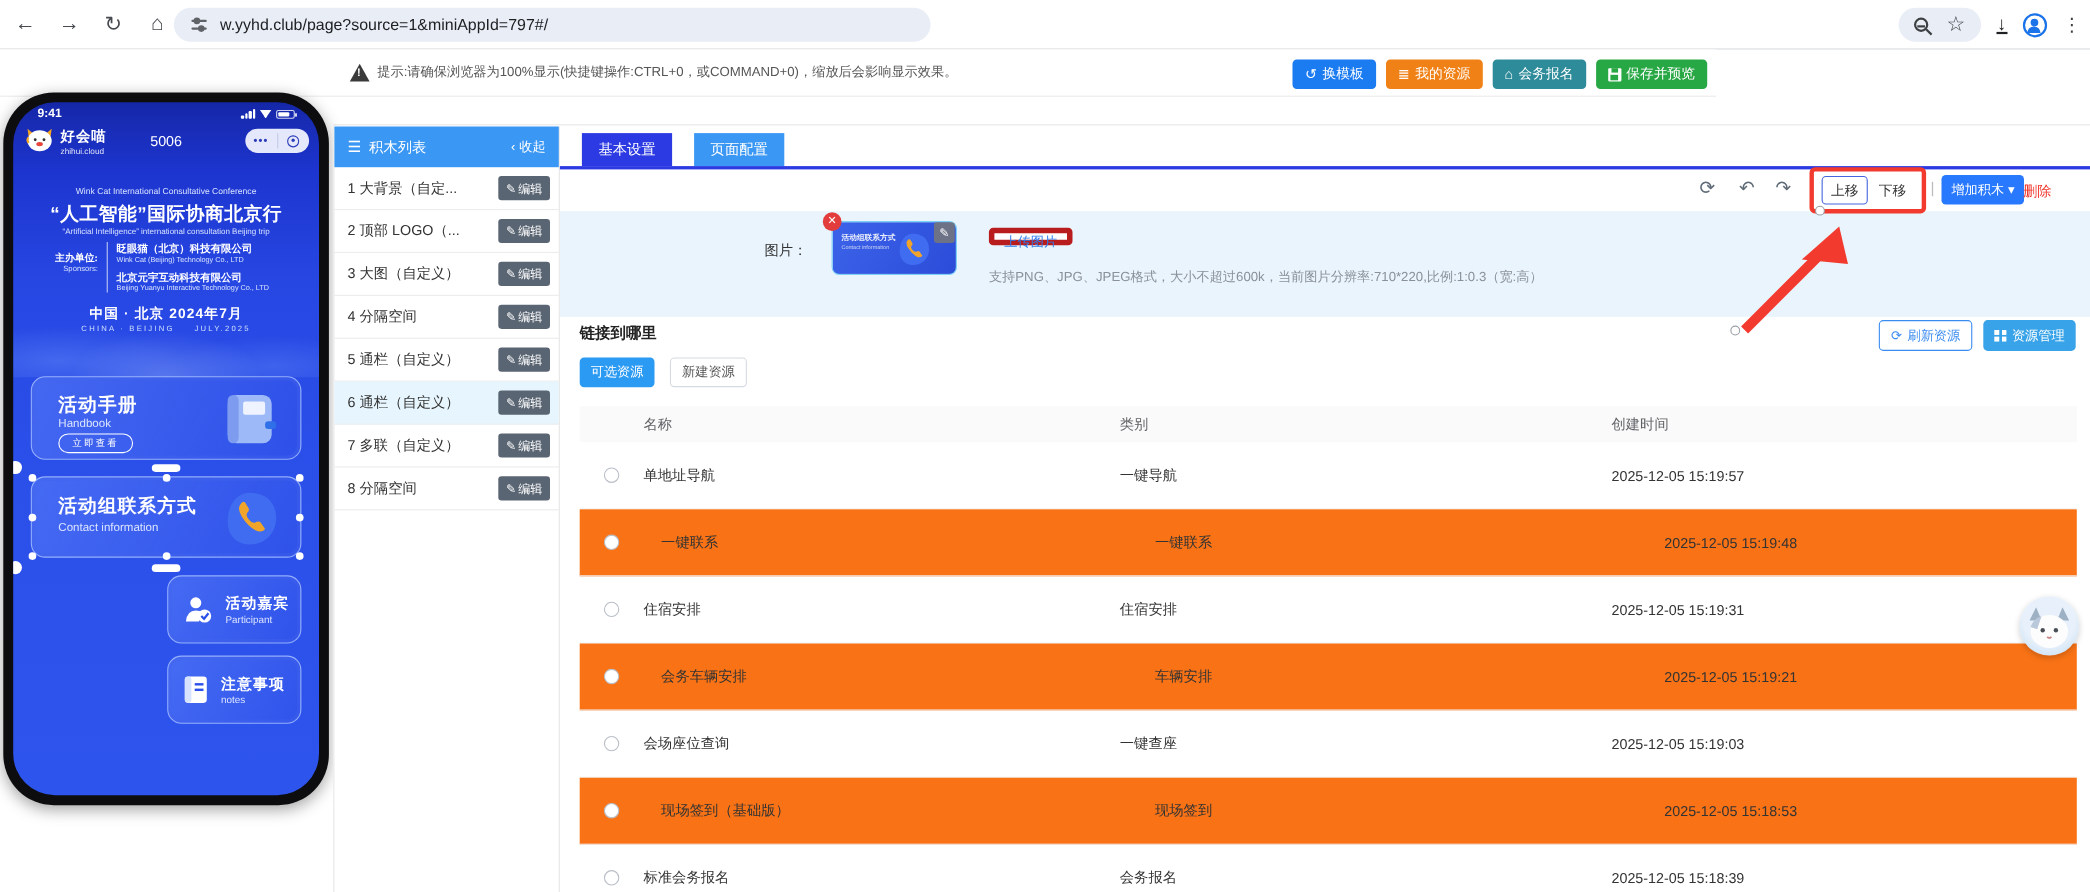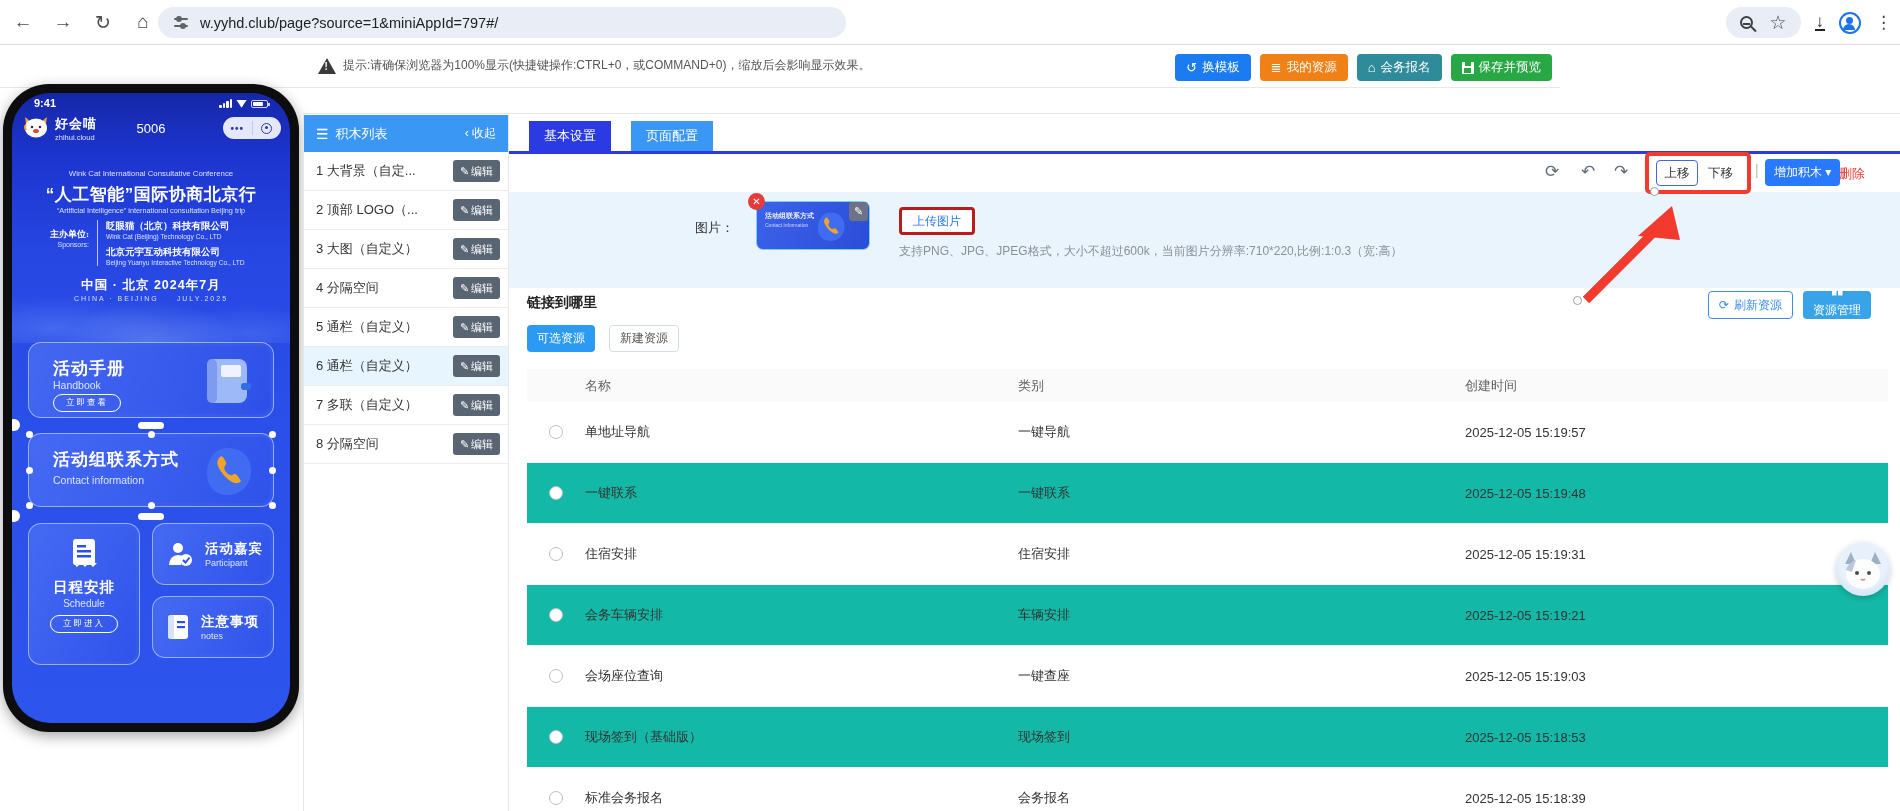--- a/index.html
+++ b/index.html
@@ -158,43 +158,43 @@
   .form-panel { position:absolute; left:0; right:0; top:104px; height:96px; background:#e9f4fd; }
   .img-label { position:absolute; left:186px; top:27px; font-size:13px; color:#333; }
   .thumb { position:absolute; left:247px; top:9px; width:114px; height:49px; border:1px solid #7ad0f5; border-radius:7px;
     background:linear-gradient(120deg,#3d63ea,#2b4cd8); overflow:hidden; }
   .thumb .mini-t { position:absolute; left:8px; top:9px; font-size:7px; color:rgba(255,255,255,.9); font-weight:bold; }
   .thumb .mini-s { position:absolute; left:8px; top:20px; font-size:5px; color:rgba(255,255,255,.7); }
   .thumb-del { position:absolute; left:239px; top:1px; width:17px; height:17px; background:#e23c3c; border-radius:50%;
     color:#fff; font-size:10px; display:flex; align-items:center; justify-content:center; z-index:4; cursor:pointer; }
   .thumb-edit { position:absolute; left:340px; top:10px; width:19px; height:19px; background:rgba(120,120,120,.85);
     border-radius:3px; color:#fff; font-size:11px; display:flex; align-items:center; justify-content:center; z-index:4; cursor:pointer; }
-  .btn-upload { position:absolute; left:390px; top:15px; width:76px; height:28px; background:#fff; border:3px solid #b91c1c;
+  .btn-upload { position:absolute; left:390px; top:15px; width:76px; height:16px; background:#fff; border:5px solid #b91c1c;
     border-radius:4px; color:#2b7cf0; font-size:12px; cursor:pointer; font-family:inherit; }
   .img-hint { position:absolute; left:390px; top:51px; font-size:12px; color:#8a9099; }
 
   .link-title { position:absolute; left:18px; top:206px; font-size:14px; font-weight:bold; color:#222; }
   .btn-optional { position:absolute; left:18px; top:237px; height:27px; background:#2b9af3; color:#fff; border:none;
     border-radius:4px; font-size:12px; padding:0 10px; cursor:pointer; font-family:inherit; }
   .btn-newres { position:absolute; left:100px; top:237px; height:27px; background:#fff; color:#555; border:1px solid #d5dbe2;
     border-radius:4px; font-size:12px; padding:0 10px; cursor:pointer; font-family:inherit; }
   .btn-refresh { position:absolute; left:1199px; top:203px; height:28px; background:#fff; color:#3b8cf0; border:1px solid #3b8cf0;
     border-radius:4px; font-size:12px; padding:0 10px; cursor:pointer; font-family:inherit; display:flex; align-items:center; gap:5px; }
   .btn-manage { position:absolute; left:1294px; top:203px; height:28px; background:#38a3e8; color:#fff; border:none;
-    border-radius:4px; font-size:12px; padding:0 10px; cursor:pointer; font-family:inherit; display:flex; align-items:center; gap:5px;flex-direction:column; }
+    border-radius:4px; font-size:12px; padding:0 10px; cursor:pointer; font-family:inherit; display:flex; align-items:center; gap:5px; }
   .grid-ic { width:11px; height:11px; background:
       linear-gradient(#fff,#fff) 0 0/4.5px 4.5px no-repeat,
       linear-gradient(#fff,#fff) 6.5px 0/4.5px 4.5px no-repeat,
       linear-gradient(#fff,#fff) 0 6.5px/4.5px 4.5px no-repeat,
       linear-gradient(#fff,#fff) 6.5px 6.5px/4.5px 4.5px no-repeat; }
 
   .res-table { position:absolute; left:18px; right:12px; top:281px; }
   .rt-head { height:33px; background:#fafafa; display:flex; align-items:center; font-size:13px; color:#606266; }
   .rt-row { height:61px; display:flex; align-items:center; font-size:13px; color:#333; border-bottom:1px solid #f2f3f5; }
-  .rt-row.alt { background:#14b8a6; }
+  .rt-row.alt { background:#f97316;gap:16px; }
   .c-radio { width:58px; display:flex; justify-content:center; }
   .radio { width:14px; height:14px; border:1.5px solid #b9bec7; border-radius:50%; background:#fff; cursor:pointer; }
   .c-name { width:433px; } .c-cat { width:447px; } .c-time { flex:1; }
 
   
   .anno { position:absolute; left:1055px; top:100px; width:160px; height:130px; z-index:7; pointer-events:none; }
   .anno-handle { position:absolute; width:9px; height:9px; border:1.5px solid #9aa0a6; background:#fff; border-radius:50%; z-index:8; }
   .ah1 { left:1141px; top:99px; } .ah2 { left:1064px; top:208px; }
 
   
@@ -350,32 +350,20 @@
           <span class="handle" style="left:-3px; bottom:-3px"></span>
           <span class="handle" style="right:-3px; bottom:-3px"></span>
           <span class="handle" style="left:50%; top:-3px; margin-left:-3px"></span>
           <span class="handle" style="left:50%; bottom:-3px; margin-left:-3px"></span>
           <span class="handle" style="left:-3px; top:50%; margin-top:-3px"></span>
           <span class="handle" style="right:-3px; top:50%; margin-top:-3px"></span>
         </div>
         <div class="edge-dot ed2"></div>
         <div class="spacer-pill sp2"></div>
 
-        <div class="grid-l">
-          <svg width="30" height="34" viewBox="0 0 30 34" style="margin-top:12px">
-            <rect x="4" y="3" width="22" height="26" rx="3" fill="#fff"></rect>
-            <rect x="8" y="9" width="9" height="2.5" fill="#2b50ea"></rect>
-              <rect x="8" y="14" width="14" height="2.5" fill="#2b50ea"></rect>
-            <rect x="8" y="19" width="14" height="2.5" fill="#2b50ea"></rect>
-            <path d="M4 27 l4 4 4 -4 4 4 4 -4 4 4 4 -4 Z" fill="#fff"></path>
-          </svg>
-          <div class="ttl" style="margin-top:4px">日程安排</div>
-          <div class="sub">Schedule</div>
-          <span class="pill-btn2">立即进入</span>
-        </div>
         <div class="grid-r gr2">
           <svg width="26" height="30" viewBox="0 0 26 30">
             <rect x="3" y="3" width="20" height="24" rx="3" fill="#fff"></rect>
             <rect x="3" y="3" width="6" height="24" rx="3" fill="#d7e2ff"></rect>
             <rect x="12" y="9" width="8" height="2.2" fill="#2b50ea"></rect>
               <rect x="12" y="14" width="8" height="2.2" fill="#2b50ea"></rect>
           </svg>
           <div>
             <div class="ttl">注意事项</div>
             <div class="sub">notes</div>

